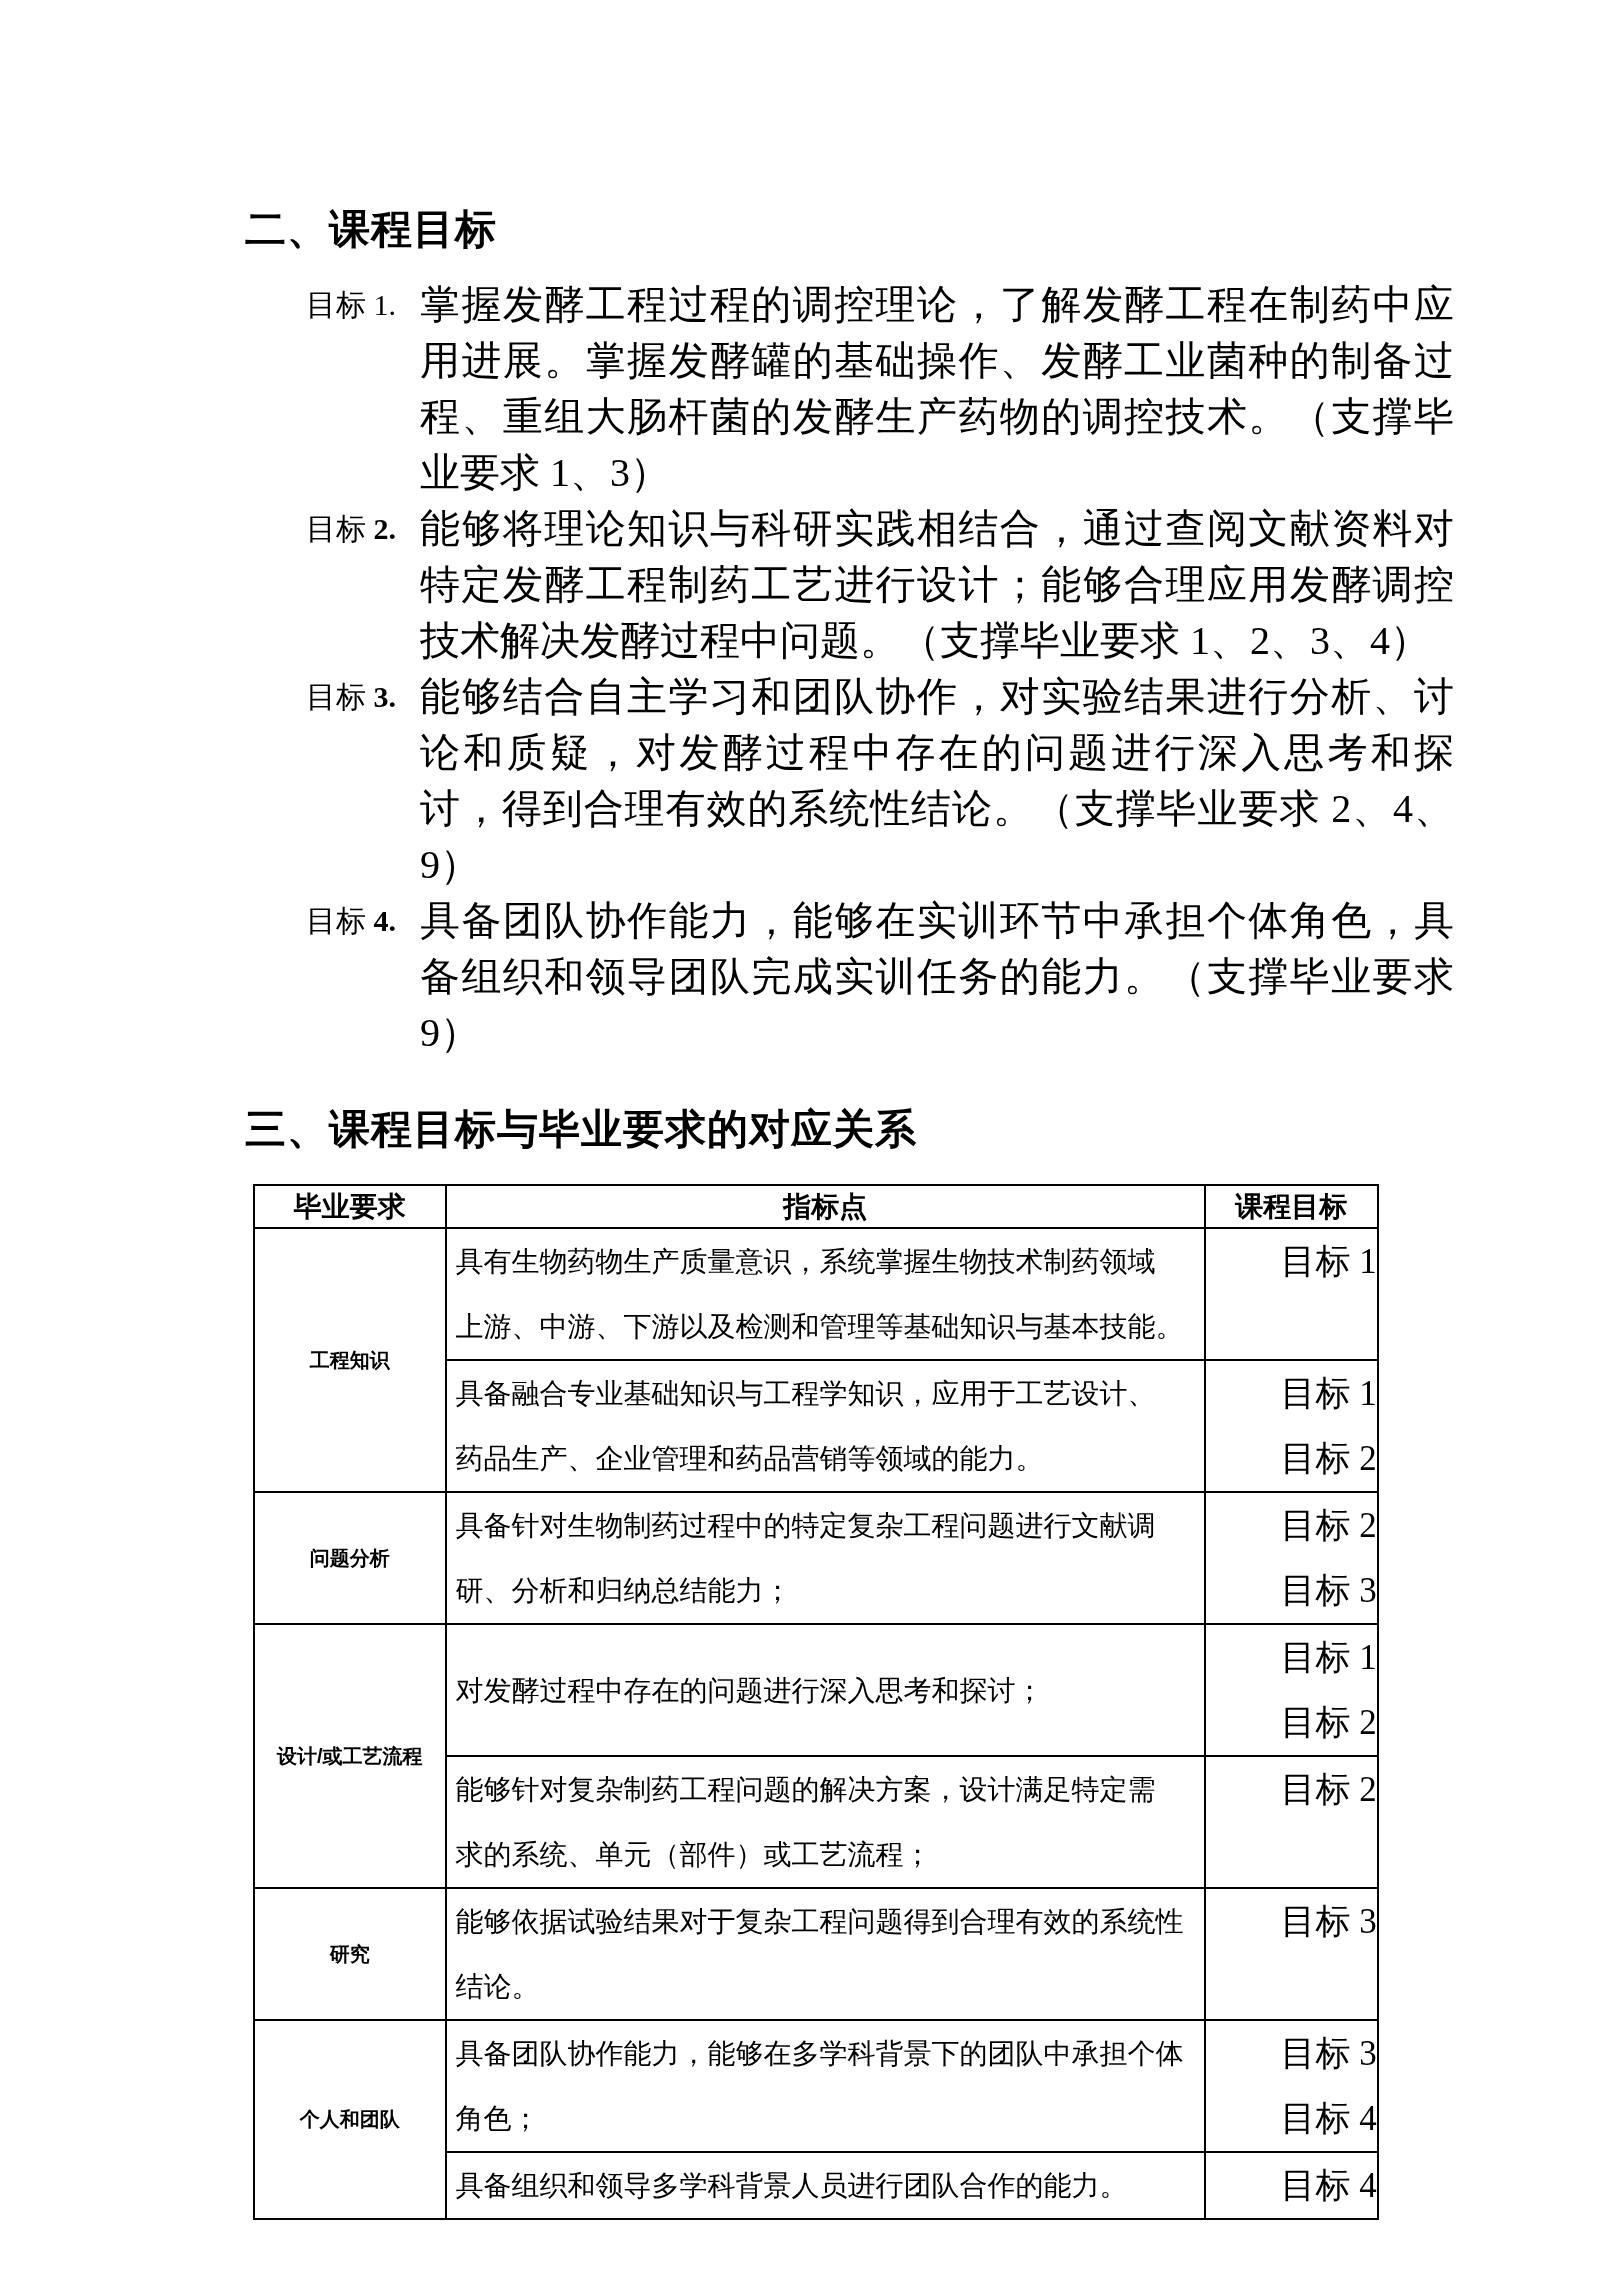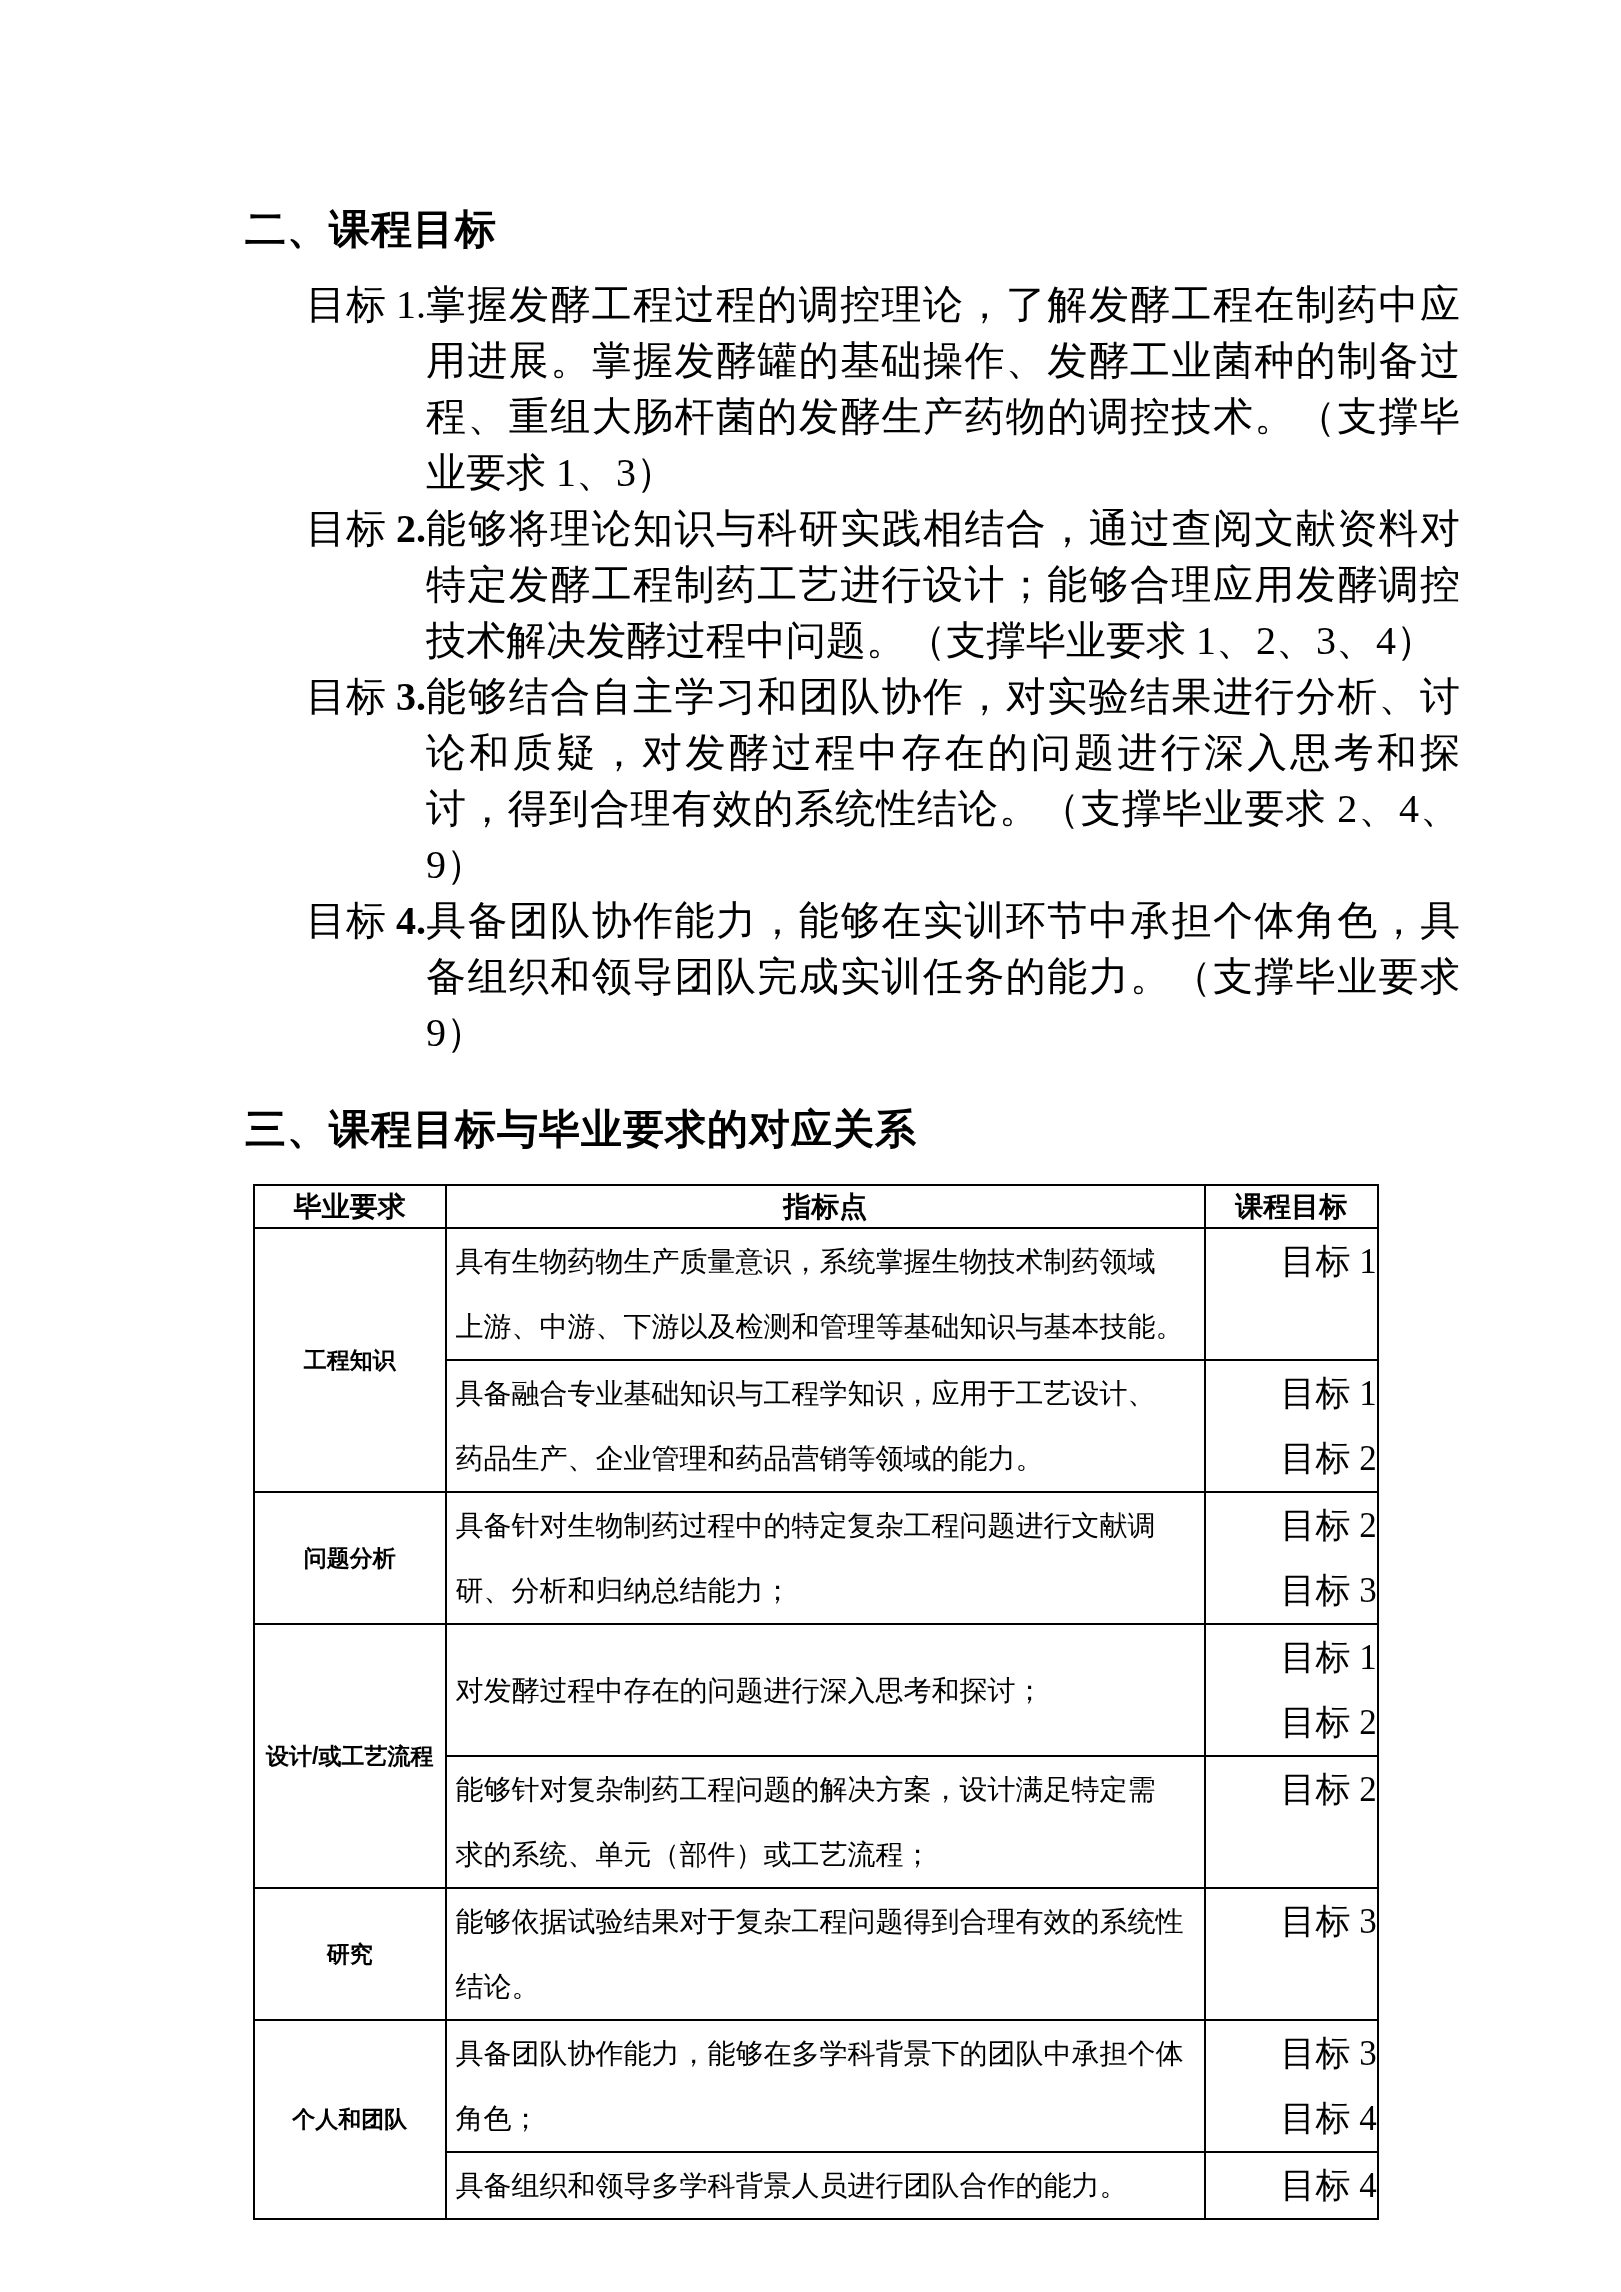--- a/index.html
+++ b/index.html
@@ -19,21 +19,21 @@
     line-height: 51px;
     letter-spacing: 1px;
   }
   .h2-s2 { margin-bottom: 22px; }
   .h2-s3 { margin-top: 43px; margin-bottom: 29px; }
 
   .objectives { padding-left: 61px; }
   .objective { display: flex; }
   .obj-label {
     flex: 0 0 114px;
-    font-size: 40px;
+    font-size: 30px;
     line-height: 56px;
     white-space: nowrap;
   }
   .obj-label .num.bold { font-weight: bold; }
   .obj-text {
     flex: 0 0 1034px;
     width: 1034px;
     font-size: 40px;
     line-height: 56px;
     text-align: justify;
@@ -63,21 +63,21 @@
     border-bottom: 2.9px solid #000;
   }
   tr.group td { border-top: 2.9px solid #000; margin-top: 36px; }
   tr.sub td { border-top: 2px solid #000; }
   tr.h2l > td { height: 129px; }
   tr.h1l > td { height: 65px; }
 
   td.req {
     font-family: "Liberation Sans", "DejaVu Sans", sans-serif;
     font-weight: bold;
-    font-size: 23px;
+    font-size: 20px;
     line-height: 41px;
     text-align: center;
     vertical-align: middle;
   }
   td.req .req-inner { display: inline-block; max-width: 169px; }
 
   td.ind {
     font-size: 28px;
     line-height: 65px;
     padding: 0 8.8px;

